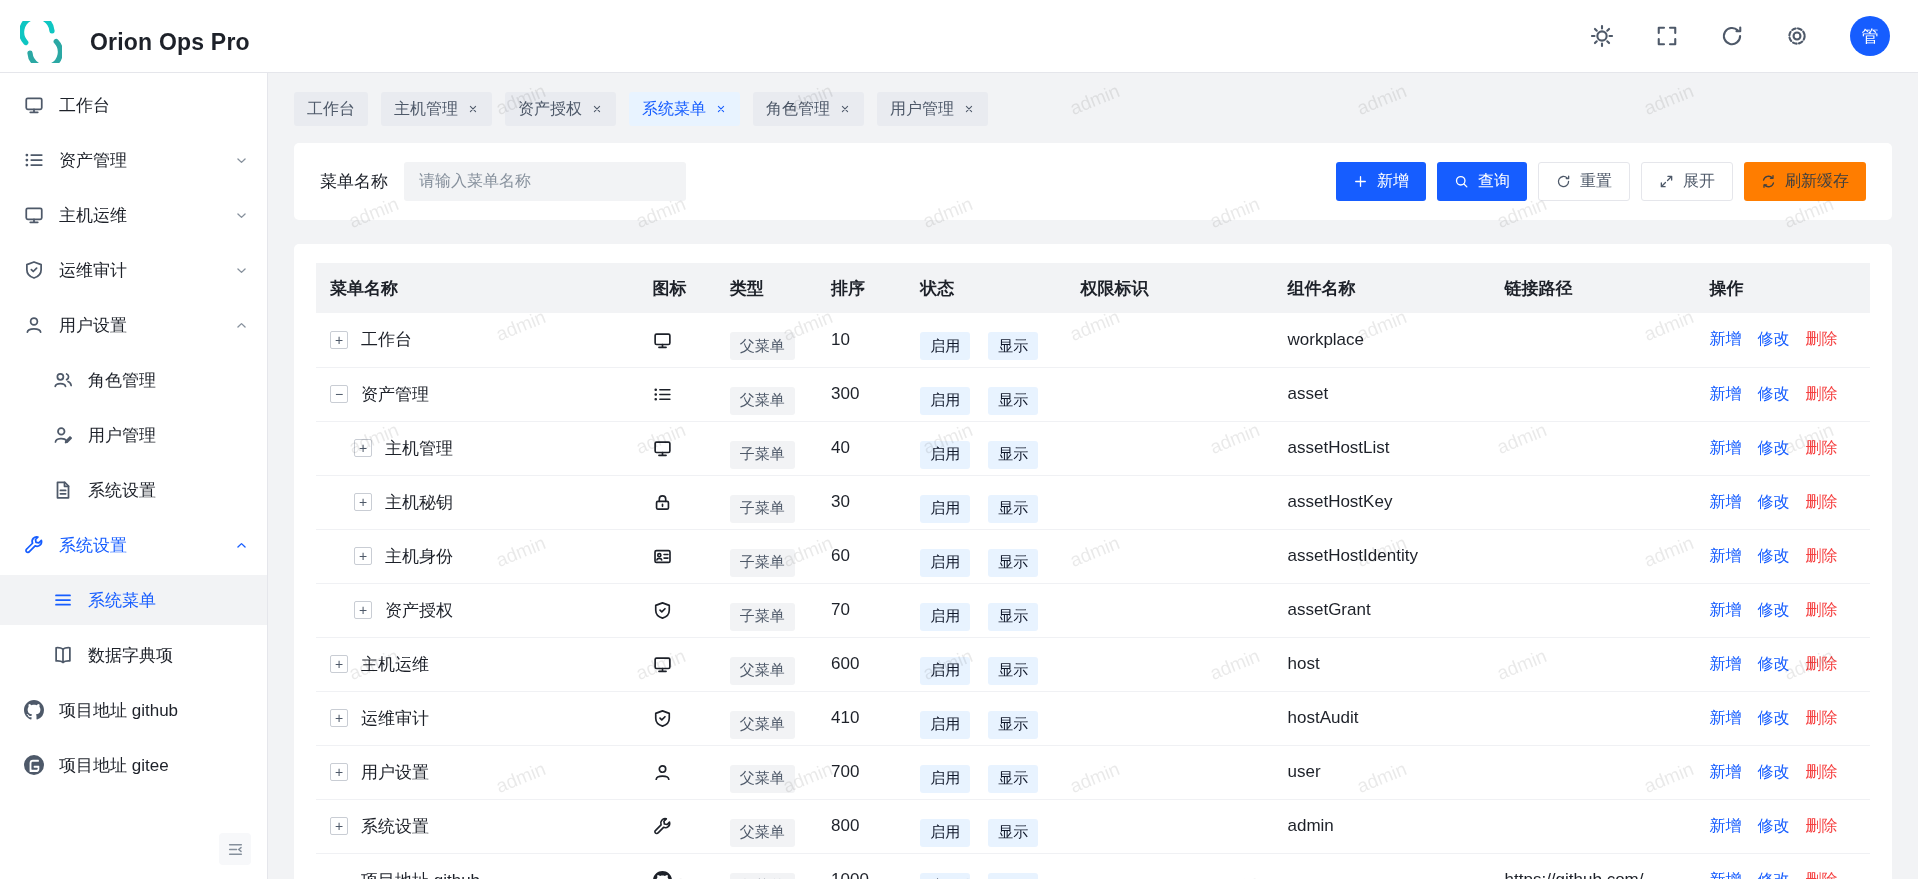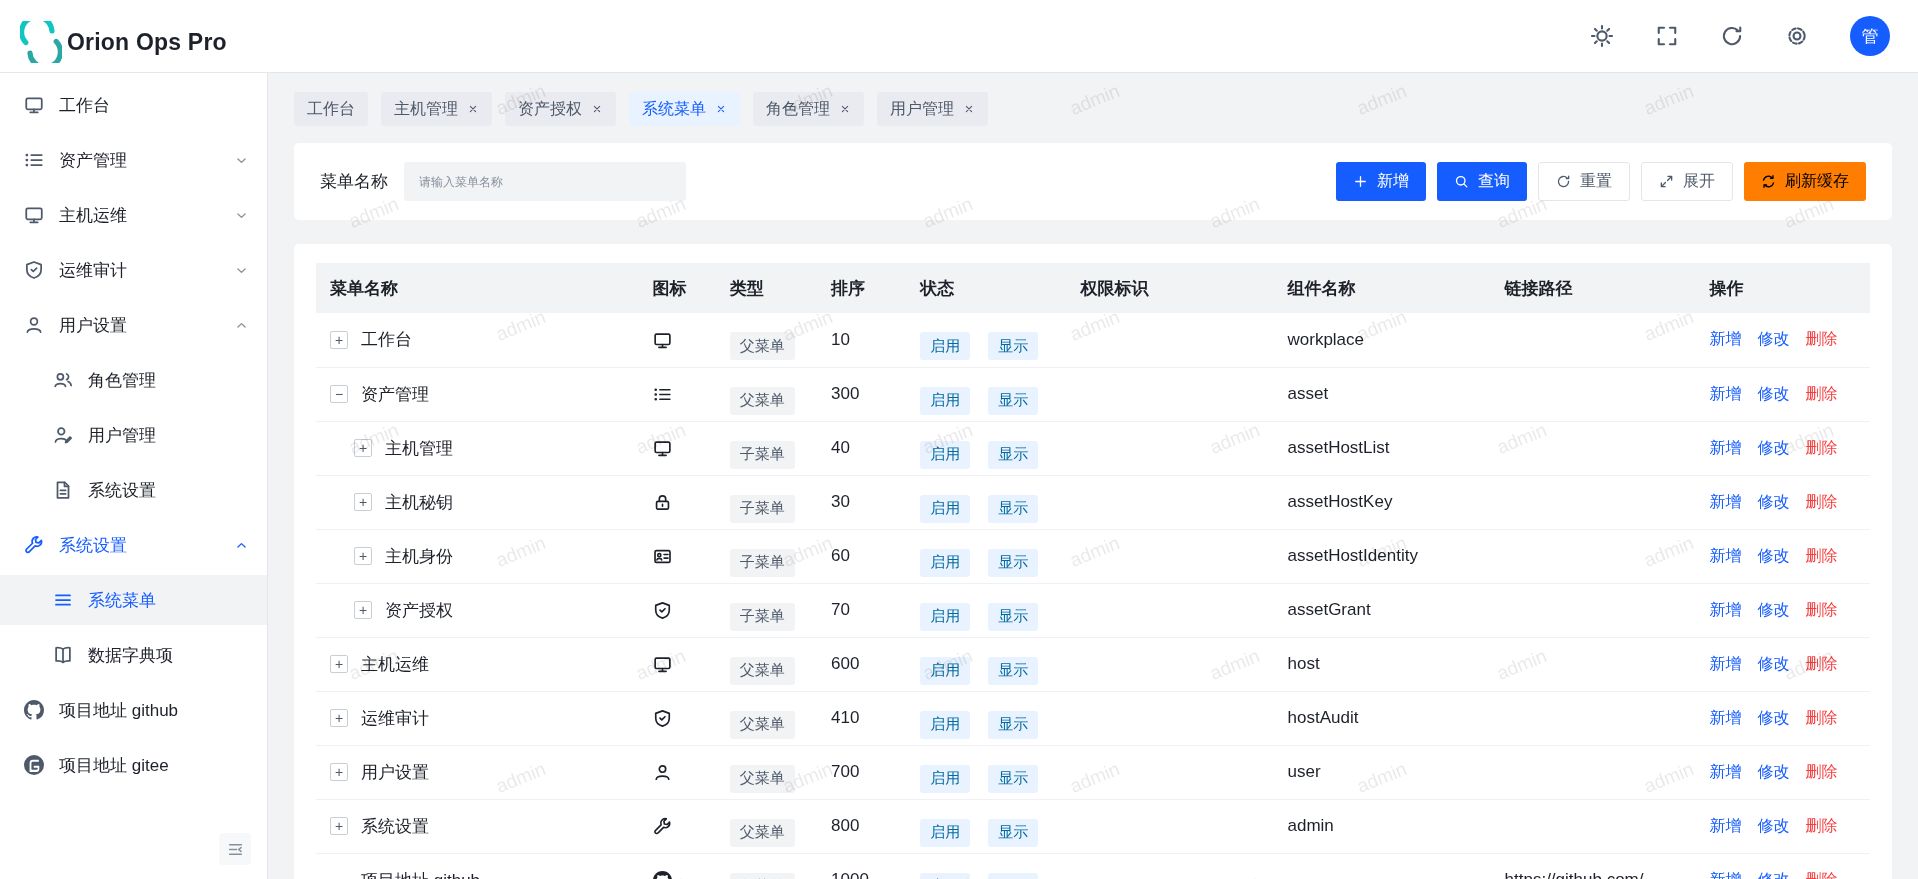--- a/index.html
+++ b/index.html
@@ -3,21 +3,21 @@
 <meta charset="utf-8">
 <style>
   * { margin:0; padding:0; box-sizing:border-box; }
   html,body { width:1918px; height:879px; overflow:hidden; background:#fff;
     font-family:"Liberation Sans","DejaVu Sans",sans-serif; color:#1d2129; }
   .app { width:100%; height:100%; display:flex; flex-direction:column; }
 
   
   .header { height:73px; flex:none; display:flex; align-items:center; justify-content:space-between;
     padding:0 28px 0 20px; background:#fff; border-bottom:1px solid #e5e6eb; position:relative; z-index:20; }
-  .logo { display:flex; align-items:center; gap:5px; cursor:pointer;margin-top:12px; }
+  .logo { display:flex; align-items:center; gap:28px; cursor:pointer;margin-top:12px; }
   .logo-mark { width:42px; height:42px; display:flex; }
   .logo-text { font-size:23px; font-weight:700; letter-spacing:.2px; color:#1d2129; }
   .header-right { display:flex; align-items:center; gap:41px; }
   .hicon { width:24px; height:24px; color:#4e5969; cursor:pointer; display:flex; }
   .avatar { width:40px; height:40px; border-radius:50%; background:#165dff; color:#fff; font-size:17px;
     display:flex; align-items:center; justify-content:center; cursor:pointer; flex:none; }
 
   
   .body { flex:1; display:flex; min-height:0; }
 
@@ -46,52 +46,52 @@
     background:#e9ebf0; color:#4e5969; font-size:16px; cursor:pointer; white-space:nowrap; }
   .tab.active { background:#e8f3ff; color:#165dff; }
   .tab-close { width:12px; height:12px; display:flex; cursor:pointer; }
 
   .card { background:#fff; border-radius:5px; }
 
   
   .filter-card { display:flex; align-items:center; padding:19px 26px; }
   .f-label { font-size:17px; margin-right:16px; white-space:nowrap; color:#1d2129; }
   .f-input { width:282px; height:39px; background:#f2f3f5; border:none; outline:none; border-radius:3px;
-    padding:0 15px; font-size:12px; color:#1d2129; font-family:Liberation Sans, sans-serif; }
+    padding:0 15px; font-size:16px; color:#1d2129; font-family:Liberation Mono, monospace; }
   .f-input::placeholder { color:#86909c; }
   .f-status { margin-left:46px; display:flex; align-items:center; }
   .f-select { width:277px; height:39px; background:#f2f3f5; border-radius:3px; display:flex;
     align-items:center; justify-content:space-between; padding:0 13px 0 15px; cursor:pointer; }
   .sel-text { font-size:16px; color:#86909c; }
   .sel-arrow { width:14px; height:14px; color:#4e5969; display:flex; }
   .f-buttons { margin-left:auto; display:flex; gap:11px; }
   .btn { height:39px; padding:0 17px; border:none; border-radius:3px; font-size:16px; font-family:inherit;
     display:flex; align-items:center; gap:9px; cursor:pointer; white-space:nowrap; }
   .bicon { width:15px; height:15px; display:flex; }
   .btn.primary { background:#165dff; color:#fff; }
   .btn.default { background:#fff; color:#4e5969; border:1px solid #e5e6eb; }
-  .btn.orange { background:#ff7d00; color:#000000; }
+  .btn.orange { background:#ff7d00; color:#404040; }
 
   
   .table-card { margin-top:24px; padding:19px 22px 0; }
   table { width:100%; border-collapse:collapse; table-layout:fixed; }
   thead th { background:#f2f3f5; height:50px; font-size:17px; font-weight:700; color:#1d2129;
     text-align:left; padding:0 14px; white-space:nowrap; }
   tbody td { height:54px; border-bottom:1px solid #f0f1f4; font-size:17px; color:#1d2129;
     padding:0 14px; white-space:nowrap; overflow:hidden; }
   .name-cell { display:flex; align-items:center; gap:13px; }
   .name-cell.indent { padding-left:24px; }
   .expand-box { width:18px; height:18px; border:1px solid #c9cdd4; border-radius:2px; background:#fff;
     display:flex; align-items:center; justify-content:center; font-size:14px; line-height:1;
     color:#4e5969; flex:none; cursor:pointer; }
   .expand-spacer { width:18px; height:18px; flex:none; }
   .row-icon { width:19px; height:19px; display:inline-flex; color:#1d2129; vertical-align:middle; }
   .tag { display:inline-flex; align-items:center; height:28px; padding:0 10px; border-radius:3px; font-size:15px;margin-top:13px; }
   .tag-gray { background:#f2f3f5; color:#4e5969; }
-  .tag-blue { background:#e8f3ff; color:#0369a1; }
+  .tag-blue { background:#e8f3ff; color:#0f172a; }
   .status-cell { display:flex; gap:18px; }
   .actions-cell { display:flex; gap:16px; }
   .action-link { color:#165dff; font-size:16px; cursor:pointer; }
   .action-link.danger { color:#f53f3f; }
 
   
   .watermark { position:absolute; inset:0; pointer-events:none; z-index:40; overflow:hidden; }
   .wm { position:absolute; font-size:19px; color:rgba(0,0,0,0.085); transform:rotate(-22deg); white-space:nowrap; }
 </style>
 </head>

